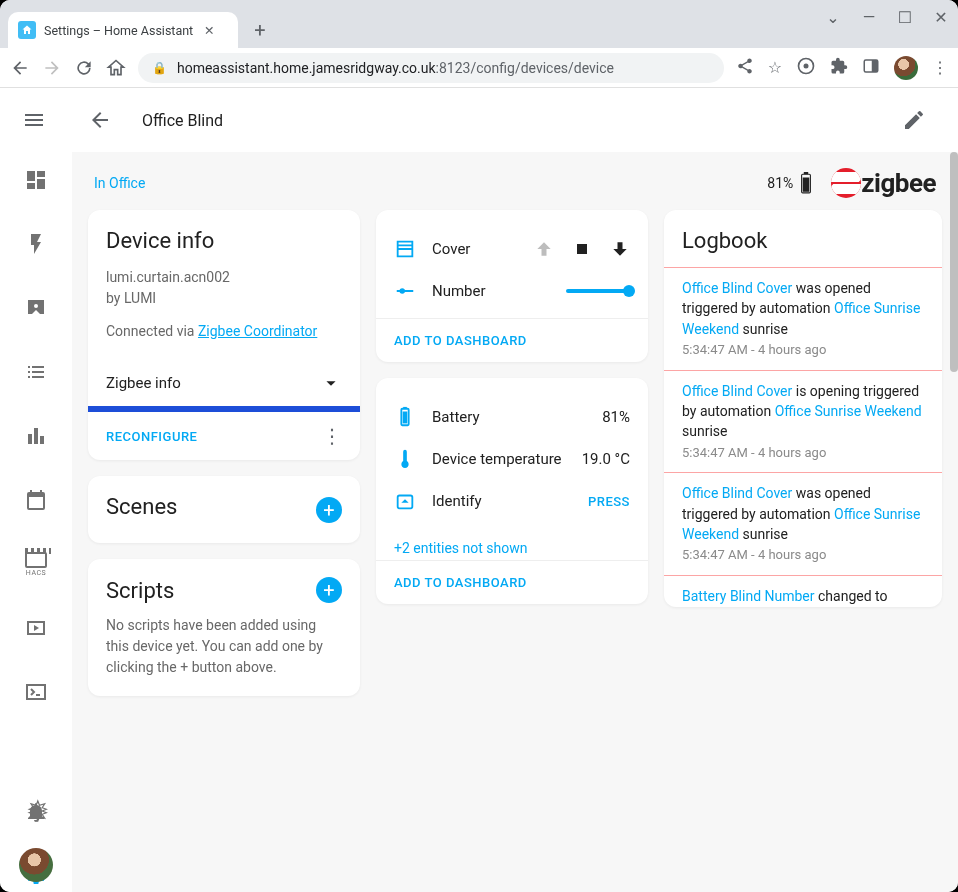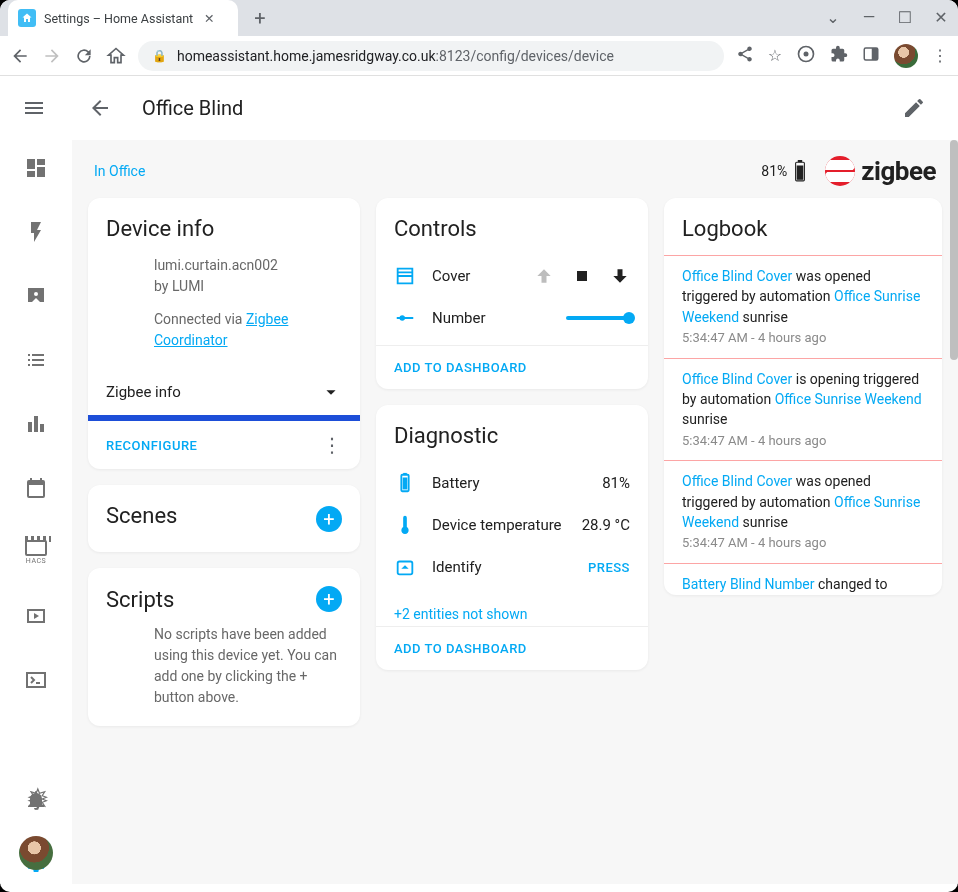--- a/index.html
+++ b/index.html
@@ -1,20 +1,20 @@
 <!DOCTYPE html>
 <html><head>
 <meta charset="utf-8">
 <style>
 * { box-sizing: border-box; margin: 0; padding: 0; }
 body { font-family: Roboto, -apple-system, BlinkMacSystemFont, "Segoe UI", Arial, sans-serif; background: #000; width: 958px; height: 892px; overflow: hidden; }
 .window { background: #fff; width: 958px; height: 892px; position: relative; border-radius: 10px; overflow: hidden; }
 
 
-.tabbar { height: 36px; background: #dee1e6; display: flex; align-items: flex-end; padding-left: 8px; position: relative; }
+.tabbar { height: 48px; background: #dee1e6; display: flex; align-items: flex-end; padding-left: 8px; position: relative; }
 .tab { background: #fff; height: 36px; border-radius: 10px 10px 0 0; display: flex; align-items: center; padding: 0 10px; gap: 8px; min-width: 230px; font-size: 12.5px; color: #3c4043; }
 .tab-favicon { width: 18px; height: 18px; background: #41bdf5; border-radius: 3px; display: flex; align-items: center; justify-content: center; }
 .tab-favicon svg { width: 12px; height: 12px; fill: #fff; }
 .tab-close { width: 16px; height: 16px; display: flex; align-items: center; justify-content: center; color: #5f6368; cursor: pointer; }
 .new-tab { width: 28px; height: 28px; display: flex; align-items: center; justify-content: center; margin-left: 8px; margin-bottom: 4px; font-size: 20px; color: #5f6368; cursor: pointer; }
 .win-controls { position: absolute; right: 8px; top: 8px; display: flex; gap: 18px; color: #5f6368; }
 .win-controls span { cursor: pointer; font-size: 16px; display: flex; align-items: center; justify-content: center; width: 18px; height: 18px; }
 
 .addrbar { height: 40px; background: #fff; border-bottom: 1px solid #e0e0e0; display: flex; align-items: center; padding: 0 10px; gap: 12px; }
 .nav-icon { width: 20px; height: 20px; display: flex; align-items: center; justify-content: center; cursor: pointer; }
@@ -26,21 +26,21 @@
 .url-rest { color: #5f6368; }
 .ext-icons { display: flex; gap: 14px; align-items: center; color: #5f6368; }
 .ext-icons > * { cursor: pointer; }
 .avatar-small { width: 24px; height: 24px; border-radius: 50%; background: radial-gradient(circle at 40% 35%, #e8c6a8 0 25%, #7a4a30 26% 55%, #3a6b3a 56% 100%); }
 
 
 .app-header { height: 64px; display: flex; align-items: center; padding: 0 20px 0 10px; background: #fff; }
 .hamburger { width: 48px; height: 48px; display: flex; align-items: center; justify-content: center; cursor: pointer; }
 .hamburger svg, .back-btn svg, .edit-btn svg { width: 24px; height: 24px; fill: #5f6368; }
 .back-btn { width: 48px; height: 48px; display: flex; align-items: center; justify-content: center; cursor: pointer; margin-left: 18px; }
-.page-title { font-size: 20px; color: #212121; margin-left: 18px; flex: 1; }
+.page-title { font-size: 16px; color: #212121; margin-left: 18px; flex: 1; }
 .edit-btn { width: 48px; height: 48px; display: flex; align-items: center; justify-content: center; cursor: pointer; }
 
 
 .app-body { display: flex; height: calc(892px - 44px - 40px - 64px); }
 .sidebar { width: 72px; background: #fff; display: flex; flex-direction: column; align-items: center; padding-top: 6px; gap: 20px; position: relative; }
 .sidebar-item { width: 48px; height: 44px; display: flex; align-items: center; justify-content: center; cursor: pointer; border-radius: 6px; color: #727272; }
 .sidebar-item.active { color: #03a9f4; }
 .sidebar-item svg { width: 24px; height: 24px; fill: currentColor; }
 .hacs-icon { display:flex; flex-direction:column; align-items:center; }
 .hacs-icon .store { width:22px; height:16px; border:2px solid currentColor; border-radius:2px; position:relative; }
@@ -48,35 +48,35 @@
 .hacs-label { font-size: 7px; margin-top:1px; letter-spacing:0.5px; }
 .sidebar-bottom { position: absolute; bottom: 14px; display: flex; flex-direction: column; align-items: center; gap: 14px; }
 .avatar-big { width: 34px; height: 34px; border-radius: 50%; background: radial-gradient(circle at 45% 35%, #e8c6a8 0 22%, #7a4a30 23% 50%, #466e3f 51% 100%); }
 
 .content { flex: 1; background: #f7f7f7; padding: 16px 16px 16px 16px; overflow-y: auto; position: relative; }
 .top-row { display: flex; justify-content: space-between; align-items: center; margin-bottom: 12px; padding: 0 6px; }
 .breadcrumb { color: #03a9f4; font-size: 14px; cursor: pointer; }
 .top-right { display: flex; align-items: center; gap: 18px; }
 .battery-top { font-size: 14px; color: #212121; display: flex; align-items: center; gap: 6px; }
 .battery-top svg { width: 14px; height: 22px; fill: #212121; }
-.zigbee-logo { display: flex; align-items: center; gap: 6px; font-size: 26px; font-weight: 700; color: #212121; letter-spacing: -0.5px; }
+.zigbee-logo { display: flex; align-items: center; gap: 0; font-size: 26px; font-weight: 700; color: #212121; letter-spacing: -0.5px; }
 .zigbee-mark { width: 30px; height: 30px; border-radius: 50%; background: #e41e2b; position: relative; overflow: hidden; }
 .zigbee-mark::before { content:""; position:absolute; width: 34px; height: 10px; background:#fff; top: 4px; left: -2px; transform: skewX(-40deg); }
 .zigbee-mark::after { content:""; position:absolute; width: 34px; height: 10px; background:#fff; bottom: 4px; left: -2px; transform: skewX(-40deg); }
 
 .cols { display: flex; gap: 16px; }
 .col { display: flex; flex-direction: column; gap: 16px; }
 .col1 { width: 272px; }
 .col2 { width: 272px; }
 .col3 { flex: 1; }
 
 .card { background: #fff; border-radius: 12px; box-shadow: 0 1px 3px rgba(0,0,0,0.06); overflow: hidden; }
 .card-pad { padding: 18px; }
 .card h2 { font-size: 22px; font-weight: 400; color: #212121; margin-bottom: 14px; }
-.muted { color: #686868; font-size: 14px; line-height: 1.5; margin-left: 48px; }
+.muted { color: #686868; font-size: 14px; line-height: 1.5; }
 .link { color: #03a9f4; text-decoration: underline; cursor: pointer; }
 .expand-row { display: flex; justify-content: space-between; align-items: center; padding: 12px 18px; font-size: 15px; color: #212121; cursor: pointer; }
 .expand-row svg { width: 22px; height: 22px; fill: #212121; }
 .card-actions { display: flex; justify-content: space-between; align-items: center; padding: 12px 18px; border-top: 6px solid #1d4ed8; }
 .text-btn { color: #03a9f4; font-size: 13px; font-weight: 500; letter-spacing: 0.5px; cursor: pointer; }
 .dots { cursor: pointer; font-size: 20px; color: #5f6368; }
 
 .card-header { display: flex; justify-content: space-between; align-items: center; }
 .add-circle { width: 26px; height: 26px; border-radius: 50%; background: #03a9f4; color: #fff; display: flex; align-items: center; justify-content: center; font-size: 20px; cursor: pointer; }
 
@@ -333,21 +333,20 @@
                 <span class="add-circle">+</span>
               </div>
               <div class="muted" style="margin-top:12px">No scripts have been added using this device yet. You can add one by clicking the + button above.</div>
             </div>
           </div>
         </div>
 
         <div class="col col2">
           <div class="card">
             <div class="card-pad" style="padding-bottom:6px">
-              <h2>Controls</h2>
               <div class="ctrl-row">
                 <span class="icon">
                     <svg viewBox="0 0 24 24">
                       <path d="M4 4h16v16H4z" fill="none" stroke="currentColor" stroke-width="2"></path>
                       <path d="M4 8h16M4 12h16" stroke="currentColor" stroke-width="2"></path>
                     </svg>
                   </span>
                 <span class="label">Cover</span>
                 <span class="cover-btns">
                   <span class="disabled">
@@ -376,40 +375,39 @@
                   </span>
                 <span class="label">Number</span>
                 <span class="slider"></span>
               </div>
             </div>
             <div class="card-footer">ADD TO DASHBOARD</div>
           </div>
 
           <div class="card">
             <div class="card-pad" style="padding-bottom:6px">
-              <h2>Diagnostic</h2>
               <div class="diag-row">
                 <span class="icon">
                     <svg viewBox="0 0 12 24">
                       <rect x="2" y="3" width="8" height="18" rx="1" fill="none" stroke="currentColor" stroke-width="2"></rect>
                       <rect x="4" y="1" width="4" height="2"></rect>
                       <rect x="3.5" y="6" width="5" height="13"></rect>
                     </svg>
                   </span>
                 <span class="label">Battery</span>
                 <span class="value">81%</span>
               </div>
               <div class="diag-row">
                 <span class="icon">
                     <svg viewBox="0 0 24 24">
                       <path d="M12 2a2 2 0 0 0-2 2v10.3a4 4 0 1 0 4 0V4a2 2 0 0 0-2-2z"></path>
                     </svg>
                   </span>
                 <span class="label">Device temperature</span>
-                <span class="value">28.9 °C</span>
+                <span class="value">19.0 °C</span>
               </div>
               <div class="diag-row">
                 <span class="icon">
                     <svg viewBox="0 0 24 24">
                       <rect x="4" y="6" width="16" height="14" rx="2" fill="none" stroke="currentColor" stroke-width="2"></rect>
                       <path d="M12 10l-4 4h8z"></path>
                     </svg>
                   </span>
                 <span class="label">Identify</span>
                 <span class="press-btn">PRESS</span>

